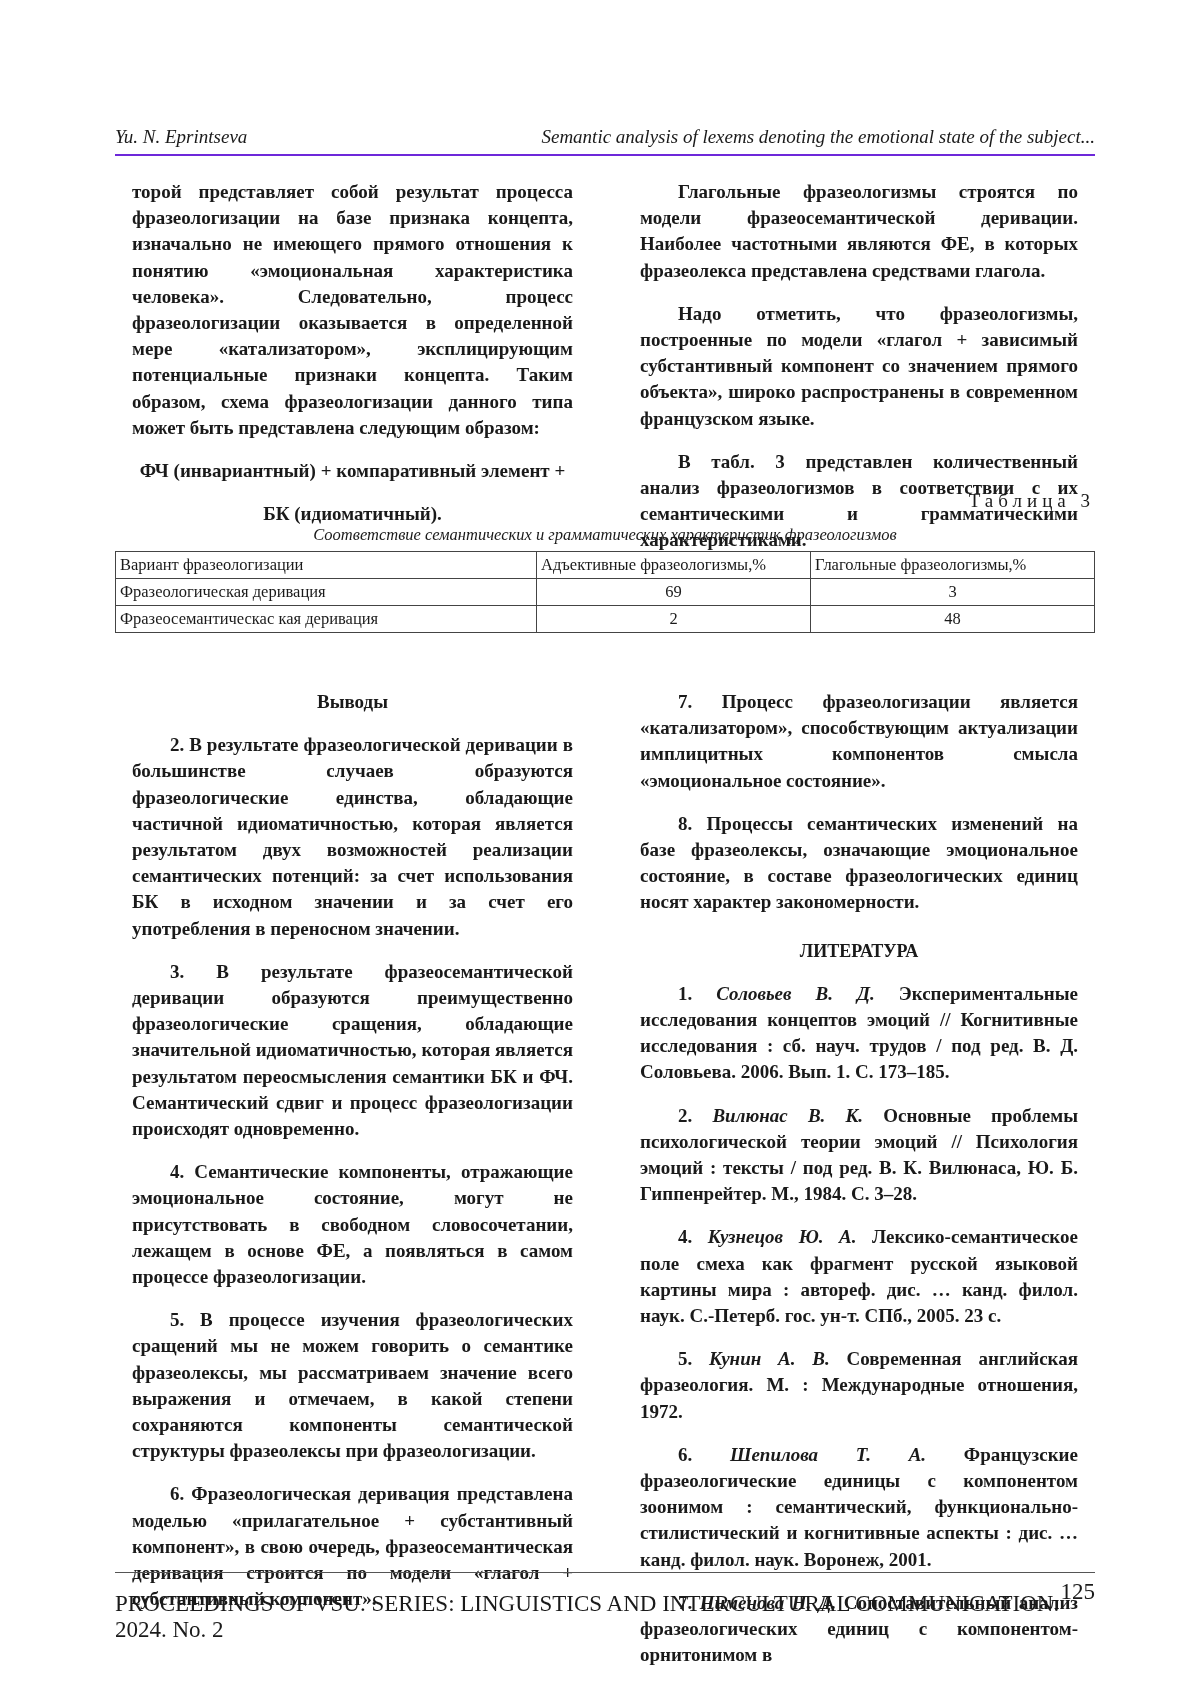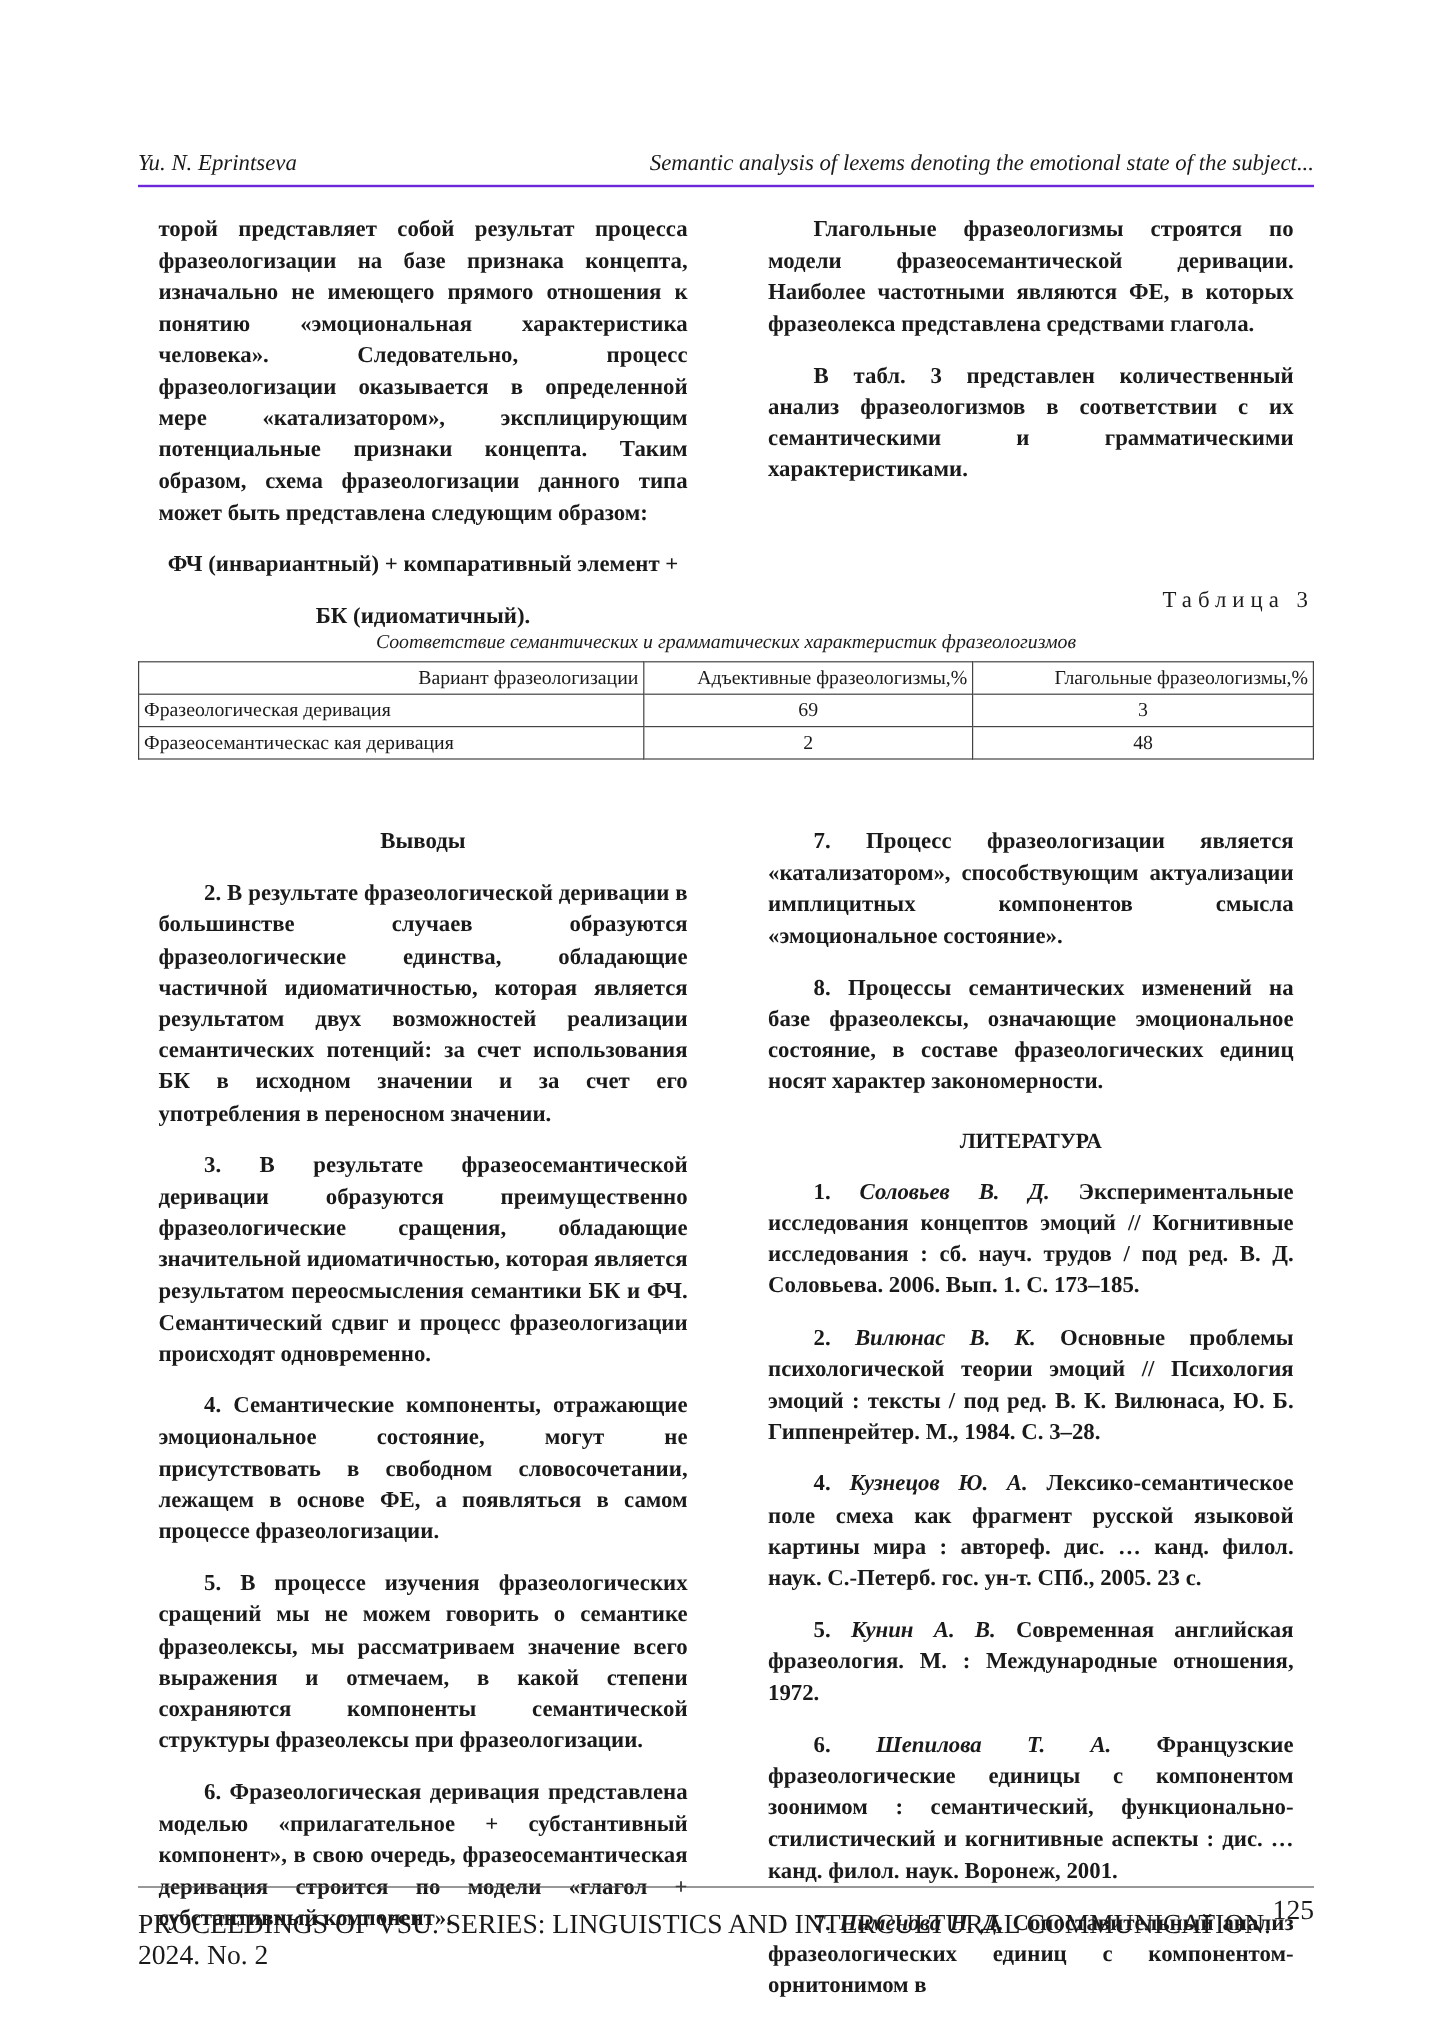--- a/index.html
+++ b/index.html
@@ -14,21 +14,21 @@
   .ind { text-indent: 38px; }
   .left-col { left: 115px; width: 475px; }
   .right-col { left: 623px; width: 472px; }
   .formula { text-align: center; margin-top: 8px !important; }
   .table-num { position: absolute; right: 105px; top: 490px; font-size: 19px; letter-spacing: 5px; }
   .table-cap { position: absolute; left: 115px; width: 980px; top: 525px; text-align: center;
                font-style: italic; font-size: 16.5px; }
   table.t { position: absolute; left: 115px; top: 551px; width: 980px; border-collapse: collapse;
             font-size: 16.5px; }
   table.t td, table.t th { border: 1.5px solid #444; height: 26px; padding: 0 4px; font-weight: normal; }
-  table.t th { text-align: right; }
+  table.t th { text-align: left; }
   table.t td.num { text-align: center; }
   .sec-title { text-align: center; font-weight: bold; font-size: 19px; }
   .lit-title { text-align: center; font-size: 18px; margin-top: 22px !important; margin-bottom: 4px !important; }
   .footer { position: absolute; left: 115px; top: 1572px; width: 980px; border-top: 1.5px solid #555;
             font-size: 23px; padding-top: 18px; }
   .footer .pn { position: absolute; right: 0; top: 6px; }
   i { font-style: italic; }
 </style>
 </head>
 <body>
@@ -39,20 +39,21 @@
 </div>
 
 <div class="col left-col" style="top:162px;">
   <p>торой представляет собой результат процесса фразеологизации на базе признака концепта, изначально не имеющего прямого отношения к понятию «эмоциональная характеристика человека». Следовательно, процесс фразеологизации оказывается в определенной мере «катализатором», эксплицирующим потенциальные признаки концепта. Таким образом, схема фразеологизации данного типа может быть представлена следующим образом:</p>
   <p class="formula">ФЧ (инвариантный) + компаративный элемент +</p>
   <p style="text-align:center">БК (идиоматичный).</p>
 </div>
 
 <div class="col right-col" style="top:162px;">
   <p class="ind">Глагольные фразеологизмы строятся по модели фразеосемантической деривации. Наиболее частотными являются ФЕ, в которых фразеолекса представлена средствами глагола.</p>
+  <p class="ind">Надо отметить, что фразеологизмы, построенные по модели «глагол + зависимый субстантивный компонент со значением прямого объекта», широко распространены в современном французском языке.</p>
   <p class="ind">В табл. 3 представлен количественный анализ фразеологизмов в соответствии с их семантическими и грамматическими характеристиками.</p>
 </div>
 
 <div class="table-num">Таблица 3</div>
 <div class="table-cap">Соответствие семантических и грамматических характеристик фразеологизмов</div>
 <table class="t">
   <tbody>
       <tr>
     <th style="width:43%">Вариант фразеологизации</th>
     <th style="width:28%">Адъективные фразеологизмы,%</th>

